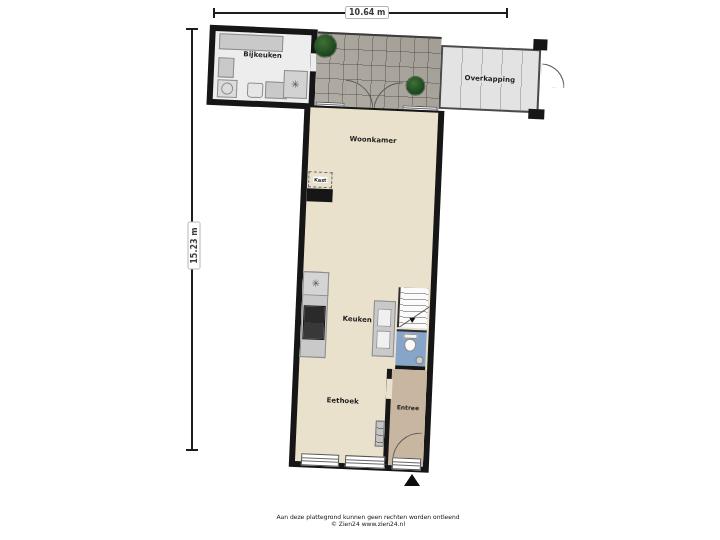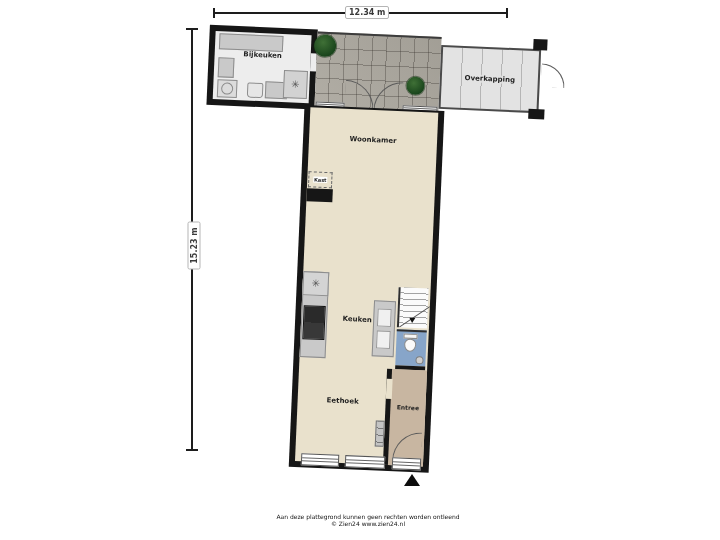--- a/index.html
+++ b/index.html
@@ -77,21 +77,21 @@
   .footer{left:60px;top:513px;width:616px;text-align:center;font-size:6px;line-height:7px;color:#151515;}
 </style>
 </head>
 <body>
 
 <div id="canvas">
 
   <div class="abs dim-line-h"></div>
   <div class="abs dim-tick-v" style="left:213px;"></div>
   <div class="abs dim-tick-v" style="left:506px;"></div>
-  <div class="abs dim-label" style="left:345px;top:6px;">12.34 m</div>
+  <div class="abs dim-label" style="left:345px;top:6px;">10.64 m</div>
 
   <div class="abs dim-line-v"></div>
   <div class="abs dim-tick-h" style="top:28px;"></div>
   <div class="abs dim-tick-h" style="top:449px;"></div>
   <div class="abs dim-label" style="left:170px;top:239px;width:40px;transform:rotate(-90deg);">15.23 m</div>
 
   <div id="plan" class="abs">
 
     <div class="abs wall" style="left:0;top:6px;width:108px;height:80px;"></div>
     <div class="abs bijkeuken-floor"></div>

